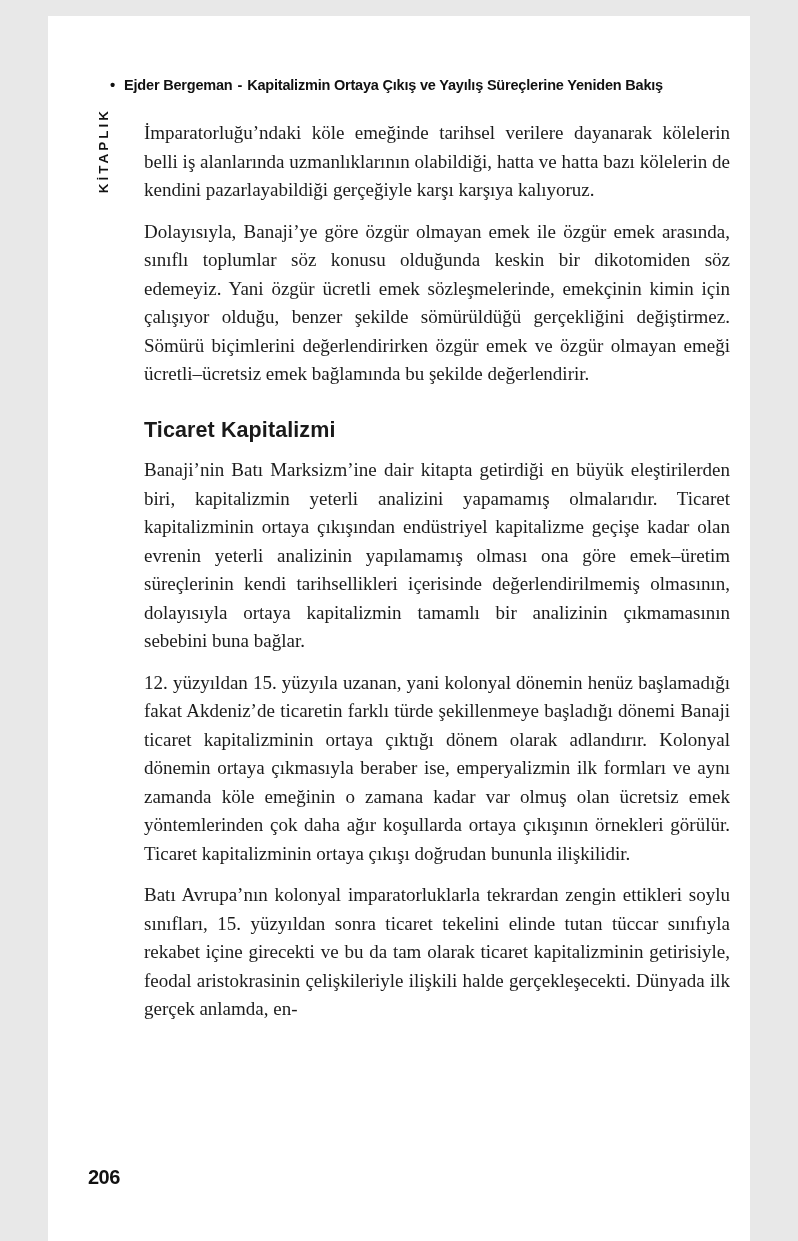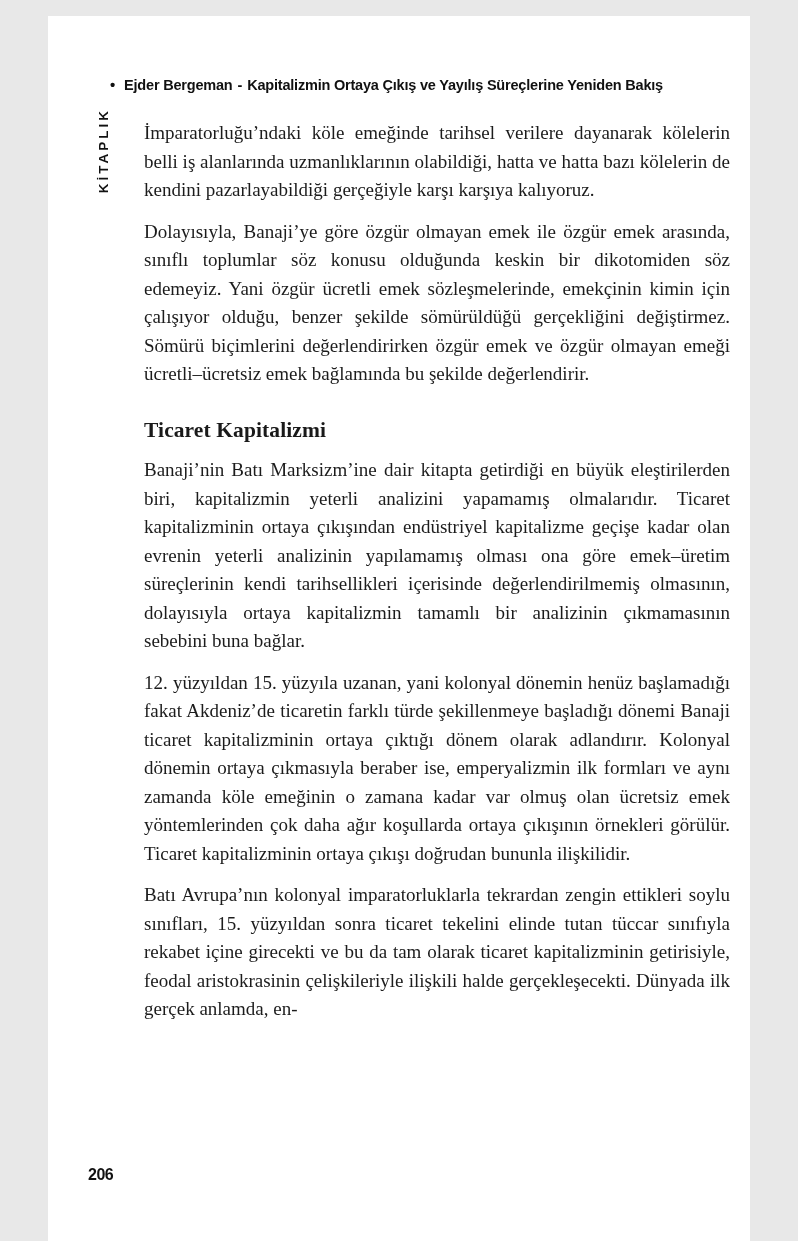--- a/index.html
+++ b/index.html
@@ -70,36 +70,36 @@
     font-family: "Liberation Serif", "DejaVu Serif", serif;
     font-size: 19px;
     line-height: 28.5px;
     text-align: justify;
     color: #1c1c1c;
   }
   .body-text p {
     margin: 0 0 13px 0;
   }
   .body-text h2 {
-    font-family: Liberation Serif, serif;
+    font-family: Liberation Sans, sans-serif;
     font-size: 21.5px;
     font-weight: 600;
     letter-spacing: 0.1px;
     color: #1a1a1a;
     margin: 27px 0 12px 0;
     text-align: left;
   }
 
   
   .page-number {
     position: absolute;
     left: 40px;
     top: 1150px;
     font-family: "Liberation Sans", sans-serif;
-    font-size: 16px;
+    font-size: 20px;
     font-weight: 700;
     letter-spacing: -0.5px;
     color: #111;
   }
 </style>
 </head>
 <body>
 
 <div class="page">
 

